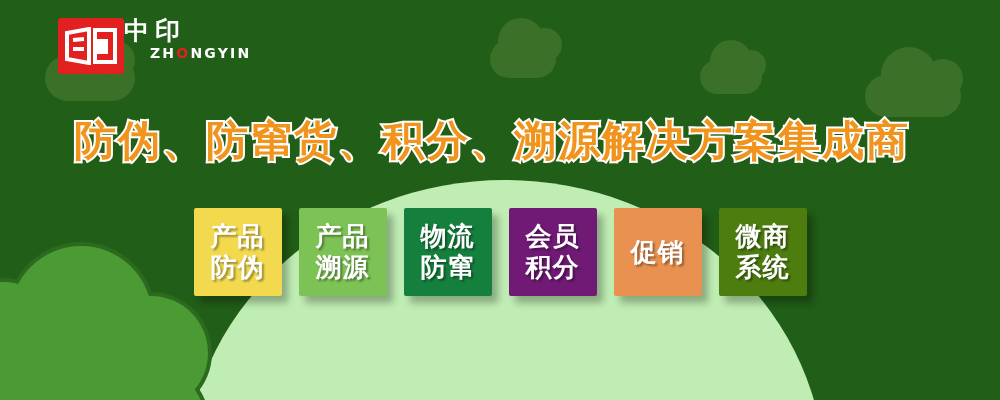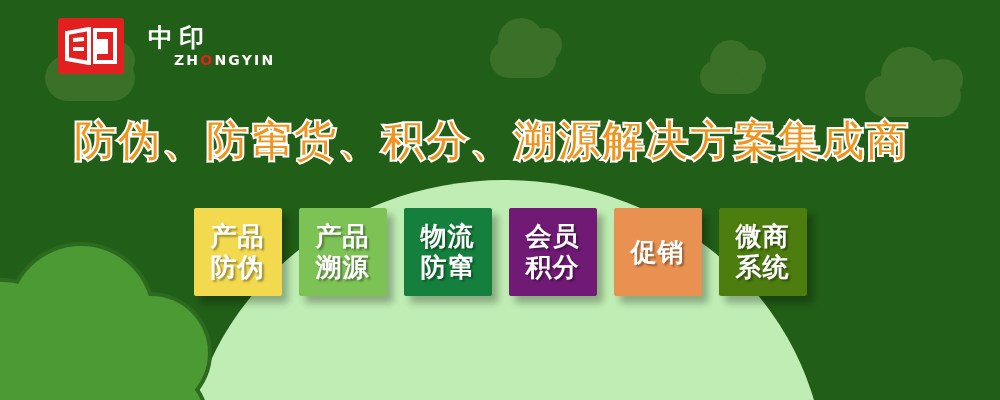--- a/index.html
+++ b/index.html
@@ -54,21 +54,21 @@
     position:absolute; left:-60px; bottom:-120px;
     width:330px; height:300px;
   }
   #shrub-outline .lobe { position:absolute; background:#2C6A1F; border-radius:50%; }
   #shrub-body { position:absolute; left:-60px; bottom:-120px; width:330px; height:300px; }
   #shrub-body .lobe { position:absolute; background:#4C9A33; border-radius:50%; }
 
   
   #logo-block {
     position:absolute; left:38px; top:18px;
-    display:flex; align-items:center; gap:24px;padding-left:20px;
+    display:flex; gap:0;padding-left:20px;
   }
   #logo-mark {
     position:relative;
     width:66px; height:56px;
     background:#E1201F;
     border-radius:3px;
     flex:0 0 auto;
   }
   #logo-mark svg { position:absolute; left:7px; top:9px; }
   #logo-text { display:flex; flex-direction:column; gap:3px; }
@@ -89,21 +89,21 @@
     margin-left:26px;
   }
   #logo-en .accent { color:#E1201F; }
 
   
   #headline {
     position:absolute;
     left:0; right:16px; top:118px;
     text-align:center;
     font-size:42px;
-    font-weight:normal;
+    font-weight:bold;
     color:#F0941E;
     letter-spacing:2px;
     line-height:1.1;
     -webkit-text-stroke:4px #FFFFFF;
     paint-order:stroke fill;
     white-space:nowrap;
   }
 
   
   #buttons {

